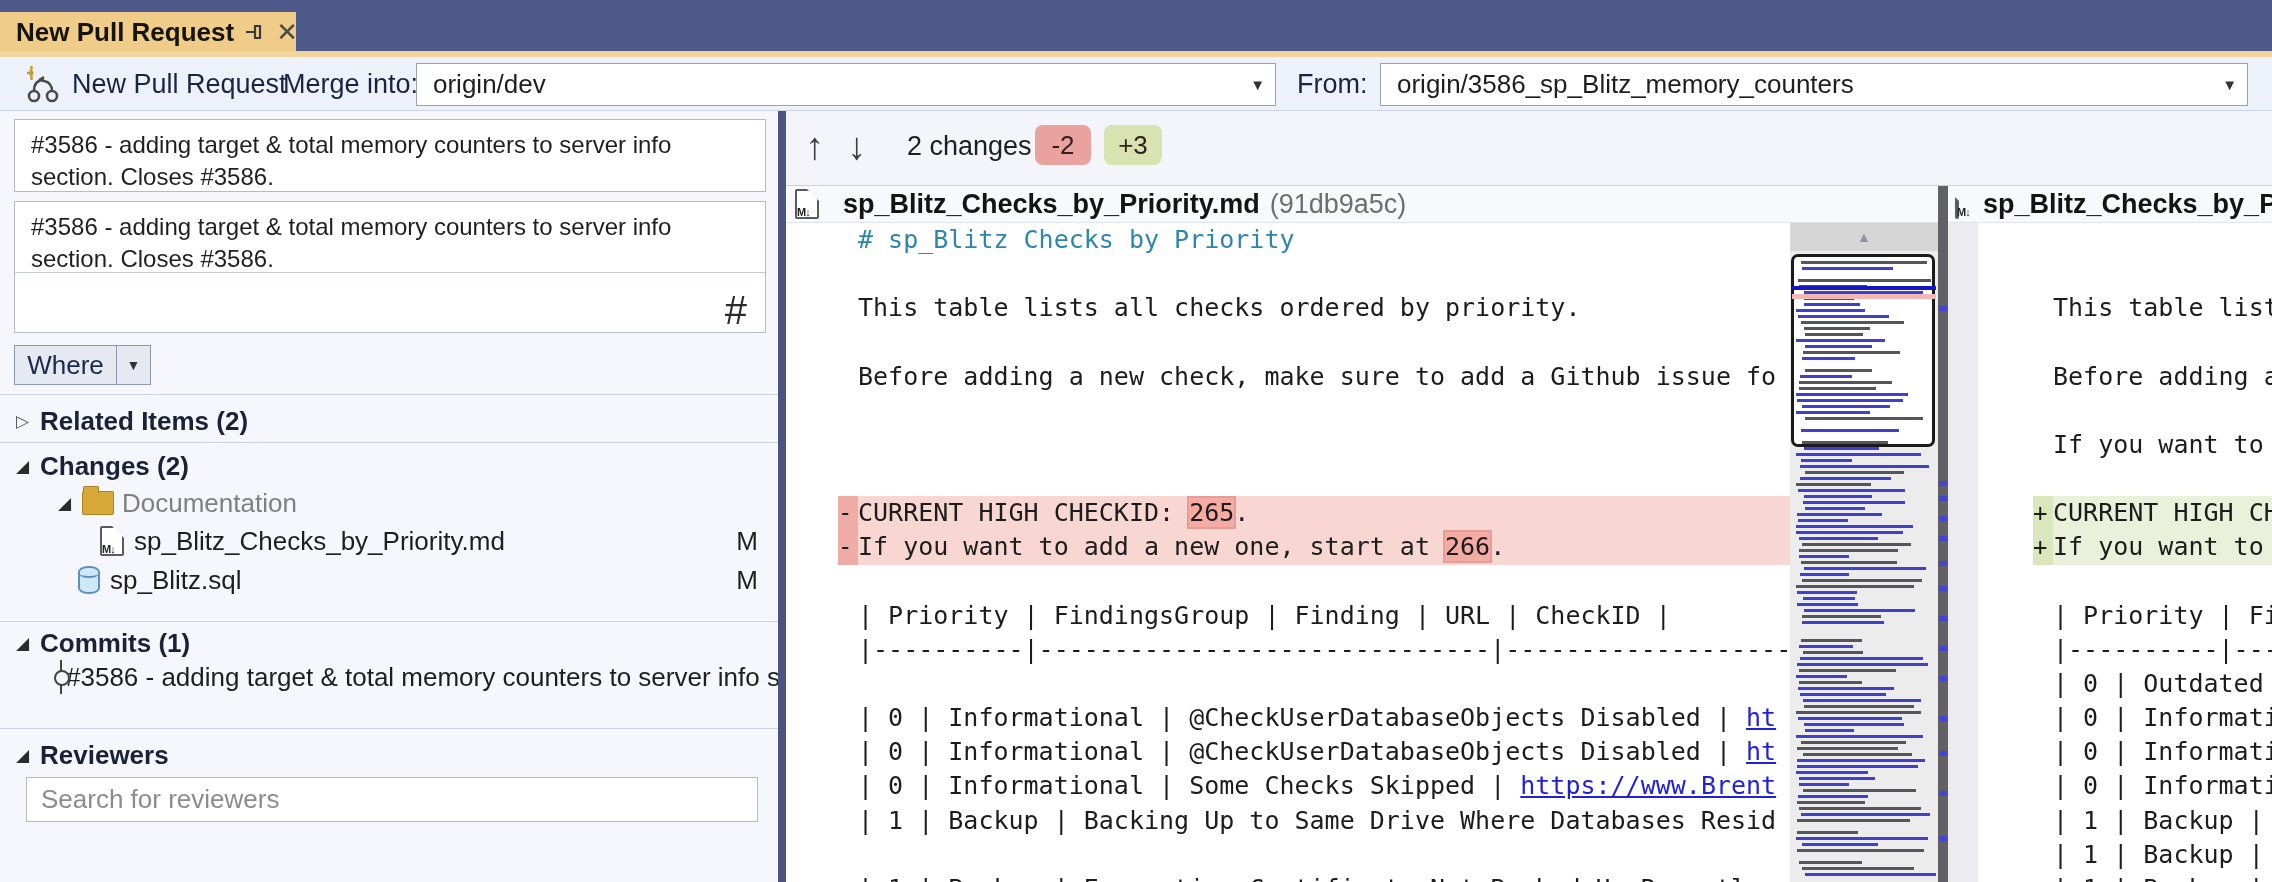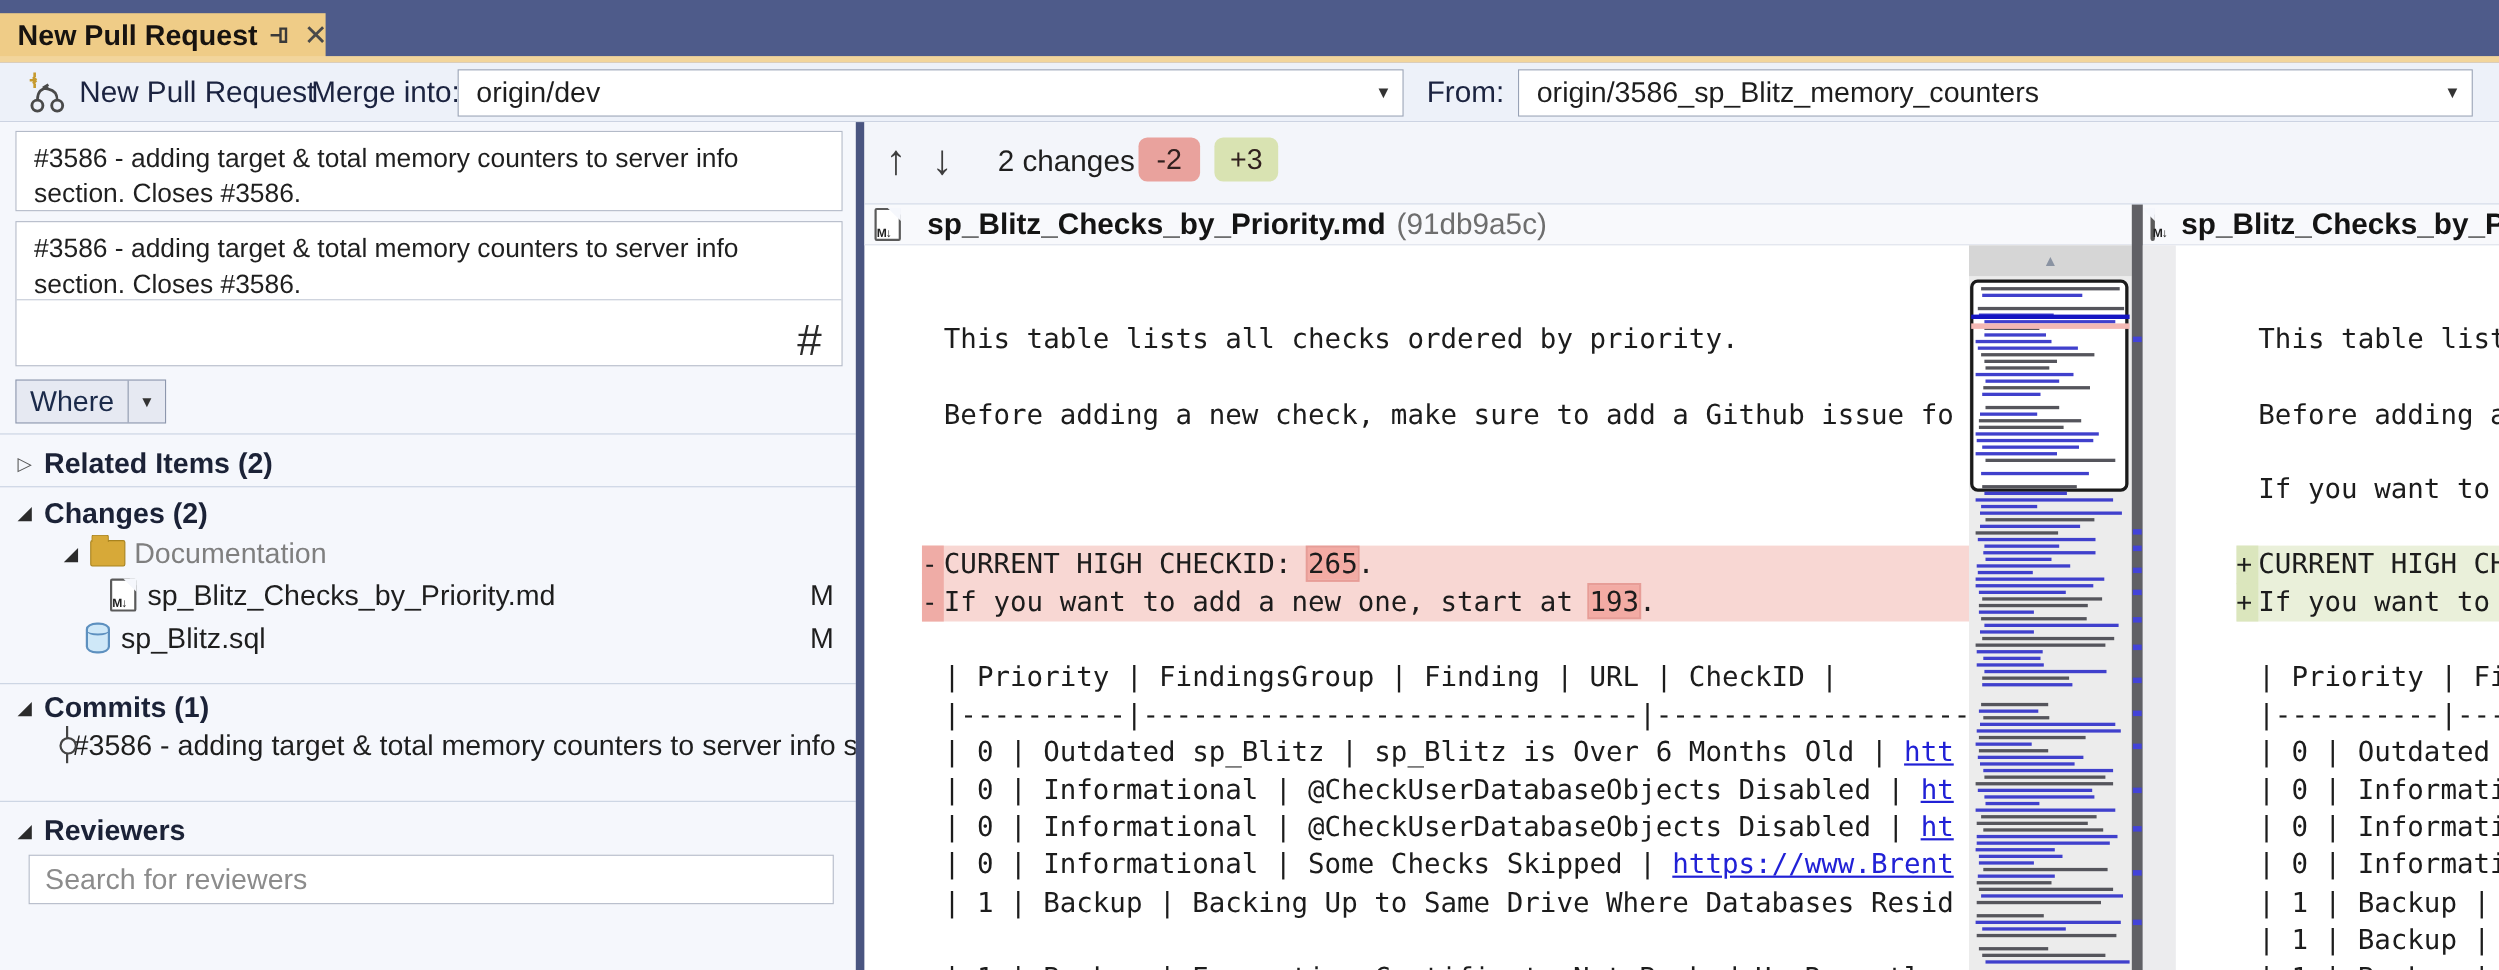--- a/index.html
+++ b/index.html
@@ -234,33 +234,32 @@
     <span class="fh-hash">(91db9a5c)</span>
   </div>
   <div class="file-header fh-right">
     <span class="doc-ic">
         <span class="md">M↓</span>
       </span>
     <span class="fh-name">sp_Blitz_Checks_by_Prior</span>
   </div>
 
   <div class="pane pane-left" id="pane-left">
-      <div class="code-row" style="top: 0px;"><span class="marker"></span></div>
+      <div class="code-row" style="top: 0px;"><span class="marker"></span><span><span class="md-heading"># sp_Blitz Checks by Priority</span></span></div>
       <div class="code-row" style="top: 34px;"><span class="marker"></span><span></span></div>
       <div class="code-row" style="top: 68px;"><span class="marker"></span><span><span>This table lists all checks ordered by priority.</span></span></div>
       <div class="code-row" style="top: 102px;"><span class="marker"></span><span></span></div>
       <div class="code-row" style="top: 137px;"><span class="marker"></span><span><span>Before adding a new check, make sure to add a Github issue fo</span></span></div>
       <div class="code-row" style="top: 171px;"><span class="marker"></span><span></span></div>
       <div class="code-row" style="top: 239px;"><span class="marker"></span><span></span></div>
       <div class="code-row removed" style="top: 273px;"><span class="marker">-</span><span><span>CURRENT HIGH CHECKID: </span><span class="word-removed">265</span><span>.</span></span></div>
-      <div class="code-row removed" style="top: 307px;"><span class="marker">-</span><span><span>If you want to add a new one, start at </span><span class="word-removed">193</span><span>.</span></span></div>
+      <div class="code-row removed" style="top: 307px;"><span class="marker">-</span><span><span>If you want to add a new one, start at </span><span class="word-removed">266</span><span>.</span></span></div>
       <div class="code-row" style="top: 342px;"><span class="marker"></span><span></span></div>
       <div class="code-row" style="top: 376px;"><span class="marker"></span><span><span>| Priority | FindingsGroup | Finding | URL | CheckID |</span></span></div>
       <div class="code-row" style="top: 410px;"><span class="marker"></span><span><span>|----------|------------------------------|-------------------</span></span></div>
-      <div class="code-row" style="top: 444px;"><span class="marker"></span><span><span>| 0 | Outdated sp_Blitz | sp_Blitz is Over 6 Months Old | </span><span class="link">htt</span></span></div>
       <div class="code-row" style="top: 478px;"><span class="marker"></span><span><span>| 0 | Informational | @CheckUserDatabaseObjects Disabled | </span><span class="link">ht</span></span></div>
       <div class="code-row" style="top: 512px;"><span class="marker"></span><span><span>| 0 | Informational | @CheckUserDatabaseObjects Disabled | </span><span class="link">ht</span></span></div>
       <div class="code-row" style="top: 546px;"><span class="marker"></span><span><span>| 0 | Informational | Some Checks Skipped | </span><span class="link">https://www.Brent</span></span></div>
       <div class="code-row" style="top: 581px;"><span class="marker"></span><span><span>| 1 | Backup | Backing Up to Same Drive Where Databases Resid</span></span></div>
       <div class="code-row" style="top: 649px;"><span class="marker"></span><span><span>| 1 | Backup | Encryption Certificate Not Backed Up Recently</span></span></div>
     </div>
 
   <div class="minimap" id="minimap">
     <div class="mm-top">▲</div>
     <div class="mm-viewport"></div>

